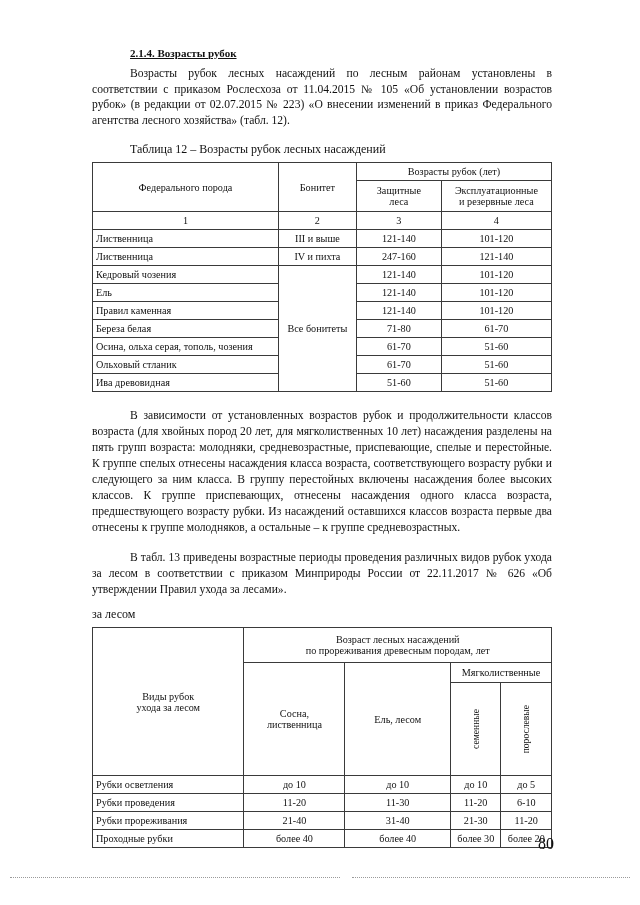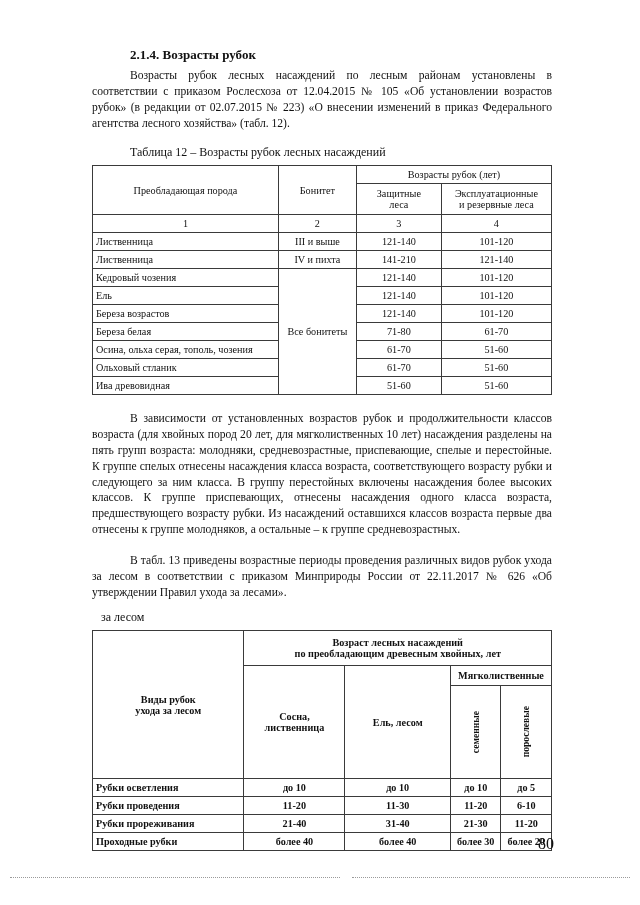--- a/index.html
+++ b/index.html
@@ -16,24 +16,25 @@
   }
   .page {
     position: relative;
     width: 640px;
     height: 905px;
     box-sizing: border-box;
     padding: 46px 88px 0 92px;
   }
   .heading {
     font-weight: bold;
-    font-size: 13px;
+    font-size: 11px;
     text-indent: 38px;
     margin: 0 0 5px 0;
     line-height: 1.33;
+    text-decoration: underline;
   }
   p.body-par {
     font-size: 11.6px;
     line-height: 1.37;
     text-align: justify;
     text-align-last: left;
     text-indent: 38px;
     margin: 0;
     hyphens: none;
   }
@@ -62,21 +63,20 @@
   }
   .t12 td, .t12 th { height: 15px; }
   .ctr { text-align: center; }
   .lft { text-align: left; padding-left: 4px; }
 
   
   table.t13 { font-size: 10.2px; }
   table.t13 td, table.t13 th {
     border: 1px solid #3a3a3a;
     padding: 2px 3px;
-    font-weight: bold;
   }
   .vert-cell {
     position: relative;
     height: 92px;
     padding: 0 !important;
   }
   .vert-text {
     writing-mode: vertical-rl;
     transform: rotate(180deg);
     display: inline-block;
@@ -117,36 +117,36 @@
   .spacer-12 { height: 12px; }
   .spacer-16 { height: 16px; }
 </style>
 </head>
 <body>
 
 <div class="page">
 
   <h3 class="heading">2.1.4. Возрасты рубок</h3>
 
-  <p class="body-par">Возрасты рубок лесных насаждений по лесным районам установлены в соответствии с приказом Рослесхоза от 12.04.2015 № 105 «Об установлении возрастов рубок» (в редакции от 02.07.2015 № 223) «О внесении изменений в приказ Федерального агентства лесного хозяйства» (табл. 12).</p>
+  <p class="body-par">Возрасты рубок лесных насаждений по лесным районам установлены в соответствии с приказом Рослесхоза от 11.04.2015 № 105 «Об установлении возрастов рубок» (в редакции от 02.07.2015 № 223) «О внесении изменений в приказ Федерального агентства лесного хозяйства» (табл. 12).</p>
 
   <div class="spacer-12"></div>
 
   <div class="table-caption">Таблица 12 – Возрасты рубок лесных насаждений</div>
 
   <table class="doc-table t12">
     <colgroup>
       <col style="width:40.5%">
       <col style="width:17%">
       <col style="width:18.5%">
       <col style="width:24%">
     </colgroup>
     <thead>
       <tr>
-        <th class="ctr" rowspan="2" style="height:44px">Преобладающая порода</th>
+        <th class="ctr" rowspan="2" style="height:44px">Федерального порода</th>
         <th class="ctr" rowspan="2">Бонитет</th>
         <th class="ctr" colspan="2">Возрасты рубок  (лет)</th>
       </tr>
       <tr>
         <th class="ctr" style="height:28px">
           <div>Защитные</div>
           <div>леса</div>
         </th>
         <th class="ctr">
           <div>Эксплуатационные</div>
@@ -163,36 +163,36 @@
     <tbody>
       <tr>
         <td class="lft">Лиственница</td>
         <td class="ctr">III и выше</td>
         <td class="ctr">121-140</td>
         <td class="ctr">101-120</td>
       </tr>
       <tr>
         <td class="lft">Лиственница</td>
         <td class="ctr">IV и пихта</td>
-        <td class="ctr">141-210</td>
+        <td class="ctr">247-160</td>
         <td class="ctr">121-140</td>
       </tr>
       <tr>
         <td class="lft">Кедровый чозения</td>
         <td class="ctr" rowspan="7">Все бонитеты</td>
         <td class="ctr">121-140</td>
         <td class="ctr">101-120</td>
       </tr>
       <tr>
         <td class="lft">Ель</td>
         <td class="ctr">121-140</td>
         <td class="ctr">101-120</td>
       </tr>
       <tr>
-        <td class="lft">Береза возрастов</td>
+        <td class="lft">Правил каменная</td>
         <td class="ctr">121-140</td>
         <td class="ctr">101-120</td>
       </tr>
       <tr>
         <td class="lft">Береза белая</td>
         <td class="ctr">71-80</td>
         <td class="ctr">61-70</td>
       </tr>
       <tr>
         <td class="lft">Осина, ольха серая, тополь, чозения</td>
@@ -213,41 +213,41 @@
   </table>
 
   <div class="spacer-16"></div>
 
   <p class="body-par">В зависимости от установленных возрастов рубок и продолжительности классов возраста (для хвойных пород 20 лет, для мягколиственных 10 лет) насаждения разделены на пять групп возраста: молодняки, средневозрастные, приспевающие, спелые и перестойные. К группе спелых отнесены насаждения класса возраста, соответствующего возрасту рубки и следующего за ним класса. В группу перестойных включены насаждения более высоких классов. К группе приспевающих, отнесены насаждения одного класса возраста, предшествующего возрасту рубки. Из насаждений оставшихся классов возраста первые два отнесены к группе молодняков, а остальные – к группе средневозрастных.</p>
 
   <p class="body-par tight">В табл. 13 приведены возрастные периоды проведения различных видов рубок ухода за лесом в соответствии с приказом Минприроды России от 22.11.2017 № 626 «Об утверждении Правил ухода за лесами».</p>
 
   <div class="spacer-12"></div>
 
-  <div class="table-caption" style="text-indent:0; margin-top:-4px;margin-left:9px;">
+  <div class="table-caption" style="text-indent:0; margin-top:-4px;">
     <span>за лесом</span>
   </div>
 
   <table class="doc-table t13">
     <colgroup>
       <col style="width:33%">
       <col style="width:22%">
       <col style="width:23%">
       <col style="width:11%">
       <col style="width:11%">
     </colgroup>
     <thead>
       <tr>
         <th class="ctr" rowspan="3">
           <div>Виды рубок</div>
           <div>ухода за лесом</div>
         </th>
         <th class="ctr" colspan="4" style="height:30px">
           <div>Возраст лесных насаждений</div>
-          <div>по преобладающим древесным хвойных, лет</div>
+          <div>по прореживания древесным породам, лет</div>
         </th>
       </tr>
       <tr>
         <th class="ctr" rowspan="2">
           <div>Сосна,</div>
           <div>лиственница</div>
         </th>
         <th class="ctr" rowspan="2">Ель, лесом</th>
         <th class="ctr" colspan="2" style="height:15px">Мягколиственные</th>
       </tr>

